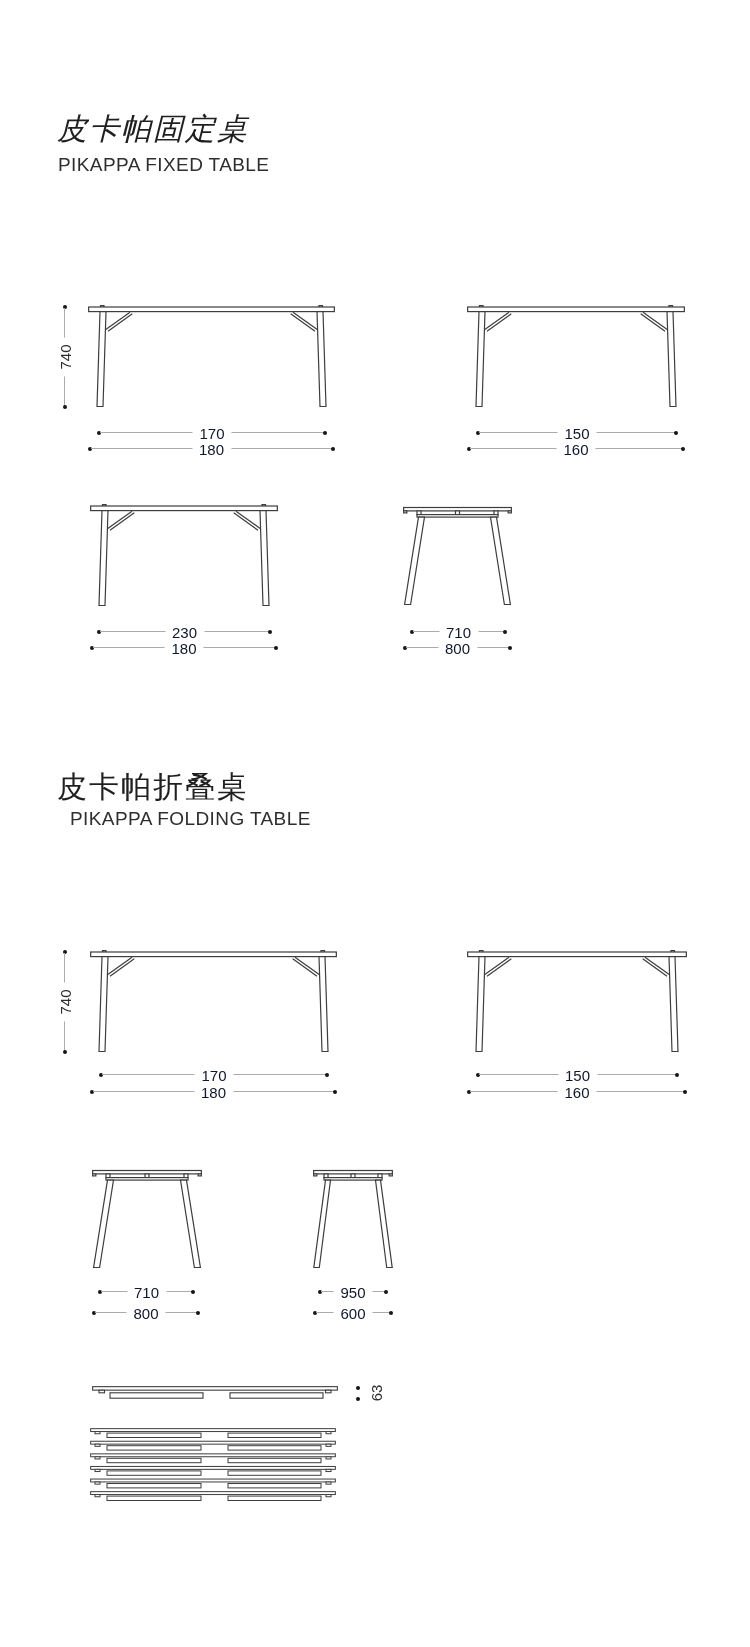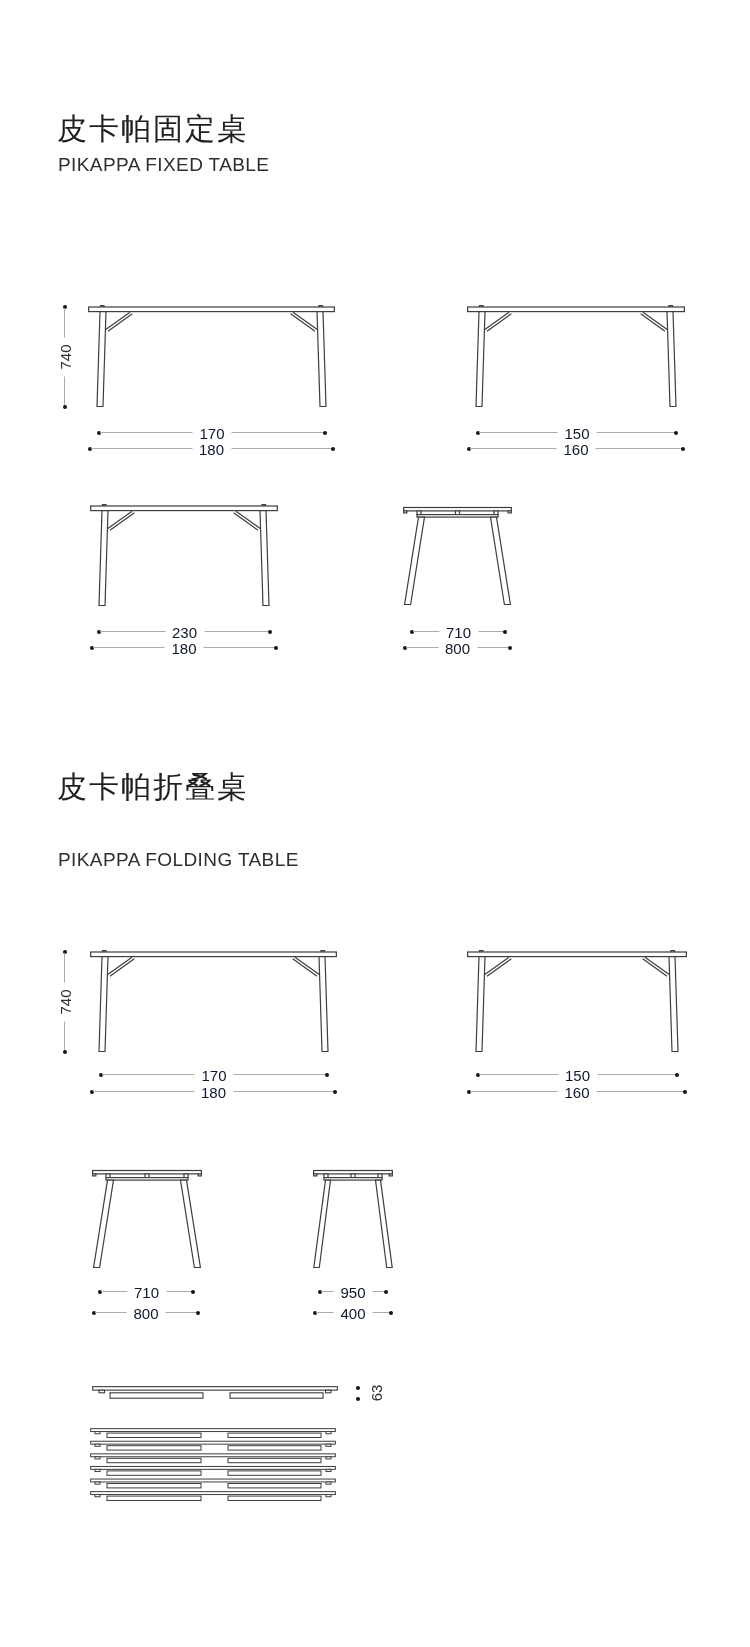--- a/index.html
+++ b/index.html
@@ -63,21 +63,21 @@
     transform:translate(-50%,-50%) rotate(-90deg);
     font-size:15px;color:#2d2d2d;white-space:nowrap;
   }
 </style>
 </head>
 <body>
 
 <div class="canvas">
 
   <section>
-    <div class="title-cn" style="left:57px;top:112px;">皮卡帕固定桌</div>
+    <div class="title-cn" style="left:57px;top:112px;font-style:italic;">皮卡帕固定桌</div>
     <div class="title-en" style="left:58px;top:154px;">PIKAPPA FIXED TABLE</div>
 
     <div class="view" style="left:88px;top:305px;">
       <svg width="247" height="104" viewBox="0 0 247 104">
         <g stroke="#3d3d3d" stroke-width="1.2" fill="#ffffff">
           <rect x="12.5" y="0.4" width="3.5" height="1.8"></rect>
           <rect x="231" y="0.4" width="3.5" height="1.8"></rect>
           <rect x="0.65" y="2" width="245.7" height="4.6"></rect>
           <polygon points="12,6.6 18,6.6 15,101.5 9,101.5"></polygon>
           <polygon points="229,6.6 235,6.6 238,101.5 232,101.5"></polygon>
@@ -187,21 +187,21 @@
     <div class="hdim" style="left:403px;top:640px;width:109px;">
       <span class="dot l"></span>
       <span class="line"></span>
       <span class="lbl">800</span>
       <span class="dot r"></span>
     </div>
   </section>
 
   <section>
     <div class="title-cn" style="left:57px;top:770px;">皮卡帕折叠桌</div>
-    <div class="title-en" style="left:58px;top:808px;margin-top:41px;">PIKAPPA FOLDING TABLE</div>
+    <div class="title-en" style="left:70px;top:808px;">PIKAPPA FOLDING TABLE</div>
 
     <div class="view" style="left:90px;top:950px;">
       <svg width="247" height="104" viewBox="0 0 247 104">
         <g stroke="#3d3d3d" stroke-width="1.2" fill="#ffffff">
           <rect x="12.5" y="0.4" width="3.5" height="1.8"></rect>
           <rect x="231" y="0.4" width="3.5" height="1.8"></rect>
           <rect x="0.65" y="2" width="245.7" height="4.6"></rect>
           <polygon points="12,6.6 18,6.6 15,101.5 9,101.5"></polygon>
           <polygon points="229,6.6 235,6.6 238,101.5 232,101.5"></polygon>
           <line x1="42" y1="7.2" x2="17.8" y2="24.5" fill="none"></line>
@@ -303,21 +303,21 @@
     </div>
     <div class="hdim" style="left:318px;top:1284px;width:70px;">
       <span class="dot l"></span>
       <span class="line"></span>
       <span class="lbl">950</span>
       <span class="dot r"></span>
     </div>
     <div class="hdim" style="left:313px;top:1305px;width:80px;">
       <span class="dot l"></span>
       <span class="line"></span>
-      <span class="lbl">400</span>
+      <span class="lbl">600</span>
       <span class="dot r"></span>
     </div>
 
     <div class="view" style="left:92px;top:1386px;">
       <svg width="246" height="16" viewBox="0 0 246 16">
         <g stroke="#3d3d3d" stroke-width="1.1" fill="#ffffff">
           <rect x="0.65" y="0.65" width="244.7" height="3.5"></rect>
           <rect x="7" y="4.2" width="5.5" height="2.6"></rect>
           <rect x="233.5" y="4.2" width="5.5" height="2.6"></rect>
           <rect x="18" y="6.8" width="93" height="5.4"></rect>

